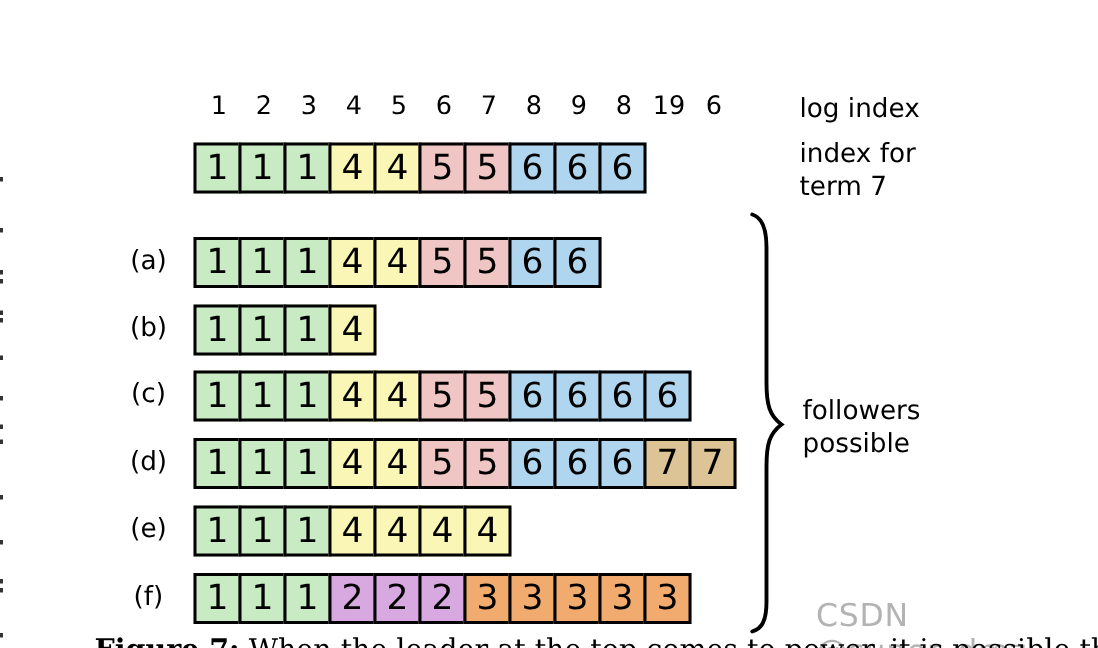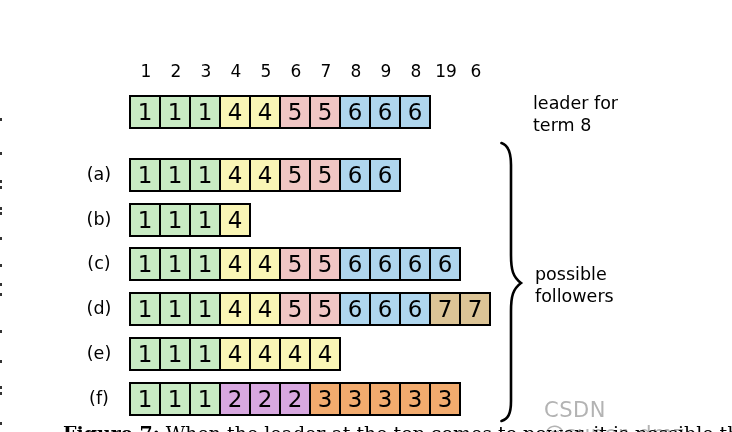--- a/index.html
+++ b/index.html
@@ -40,24 +40,25 @@
       <div class="idx">5</div>
       <div class="idx">6</div>
       <div class="idx">7</div>
       <div class="idx">8</div>
       <div class="idx">9</div>
       <div class="idx">8</div>
       <div class="idx">19</div>
       <div class="idx">6</div>
     </div>
 
+  <div class="side-label" style="left:533px;top:62px;">log index</div>
 
   <div class="side-label" style="left:533px;top:92px;">
-    <div>leader for</div>
-    <div>term 8</div>
+    <div>index for</div>
+    <div>term 7</div>
   </div>
 
   <div id="rows">
       <div class="log-row" style="left: 129px; top: 95px;">
         <div class="cell" style="background: rgb(201, 235, 196);">1</div>
         <div class="cell" style="background: rgb(201, 235, 196);">1</div>
         <div class="cell" style="background: rgb(201, 235, 196);">1</div>
         <div class="cell" style="background: rgb(250, 246, 181);">4</div>
         <div class="cell" style="background: rgb(250, 246, 181);">4</div>
         <div class="cell" style="background: rgb(240, 198, 196);">5</div>
@@ -139,22 +140,22 @@
         <div class="cell" style="background: rgb(242, 171, 110);">3</div>
       </div>
     </div>
 
   <svg id="brace" width="32" height="290" viewBox="0 0 32 290">
     <path d="M6.5 5 C 13 7, 16 14, 16 27 L 16 117 C 16 132, 18 139, 26 145
              C 18 151, 16 158, 16 173 L 16 263 C 16 276, 13 281, 6.5 283" fill="none" stroke="#000" stroke-width="2.6" stroke-linecap="round"></path>
   </svg>
 
   <div class="side-label" style="left:535px;top:263px;">
+    <div>followers</div>
     <div>possible</div>
-    <div>followers</div>
   </div>
 
   <div id="watermark" style="color: rgb(179, 179, 179);">CSDN @super_dmz</div>
 
   <div id="caption">
     <span class="cap-bold">Figure 7:</span><span> When the leader at the top comes to power, it is possible that any of</span>
   </div>
 
   <div id="artifacts">
       <div class="edge-mark" style="top: 118px; height: 3px;"></div>

